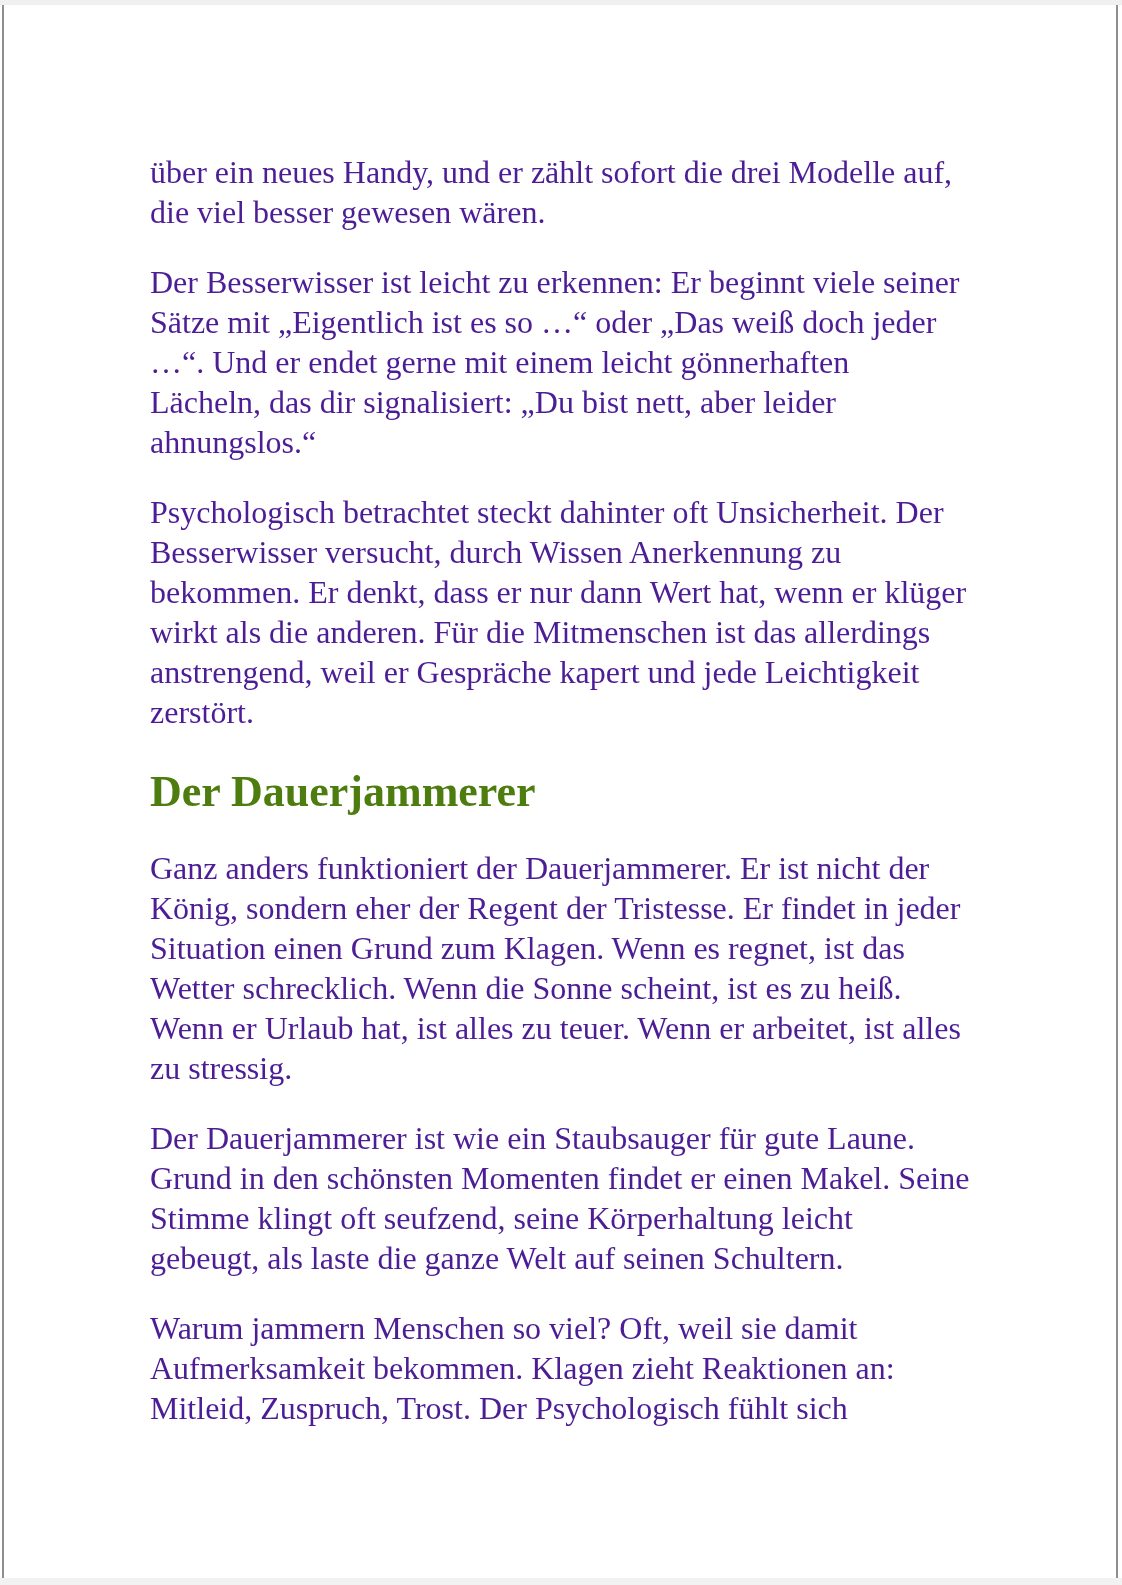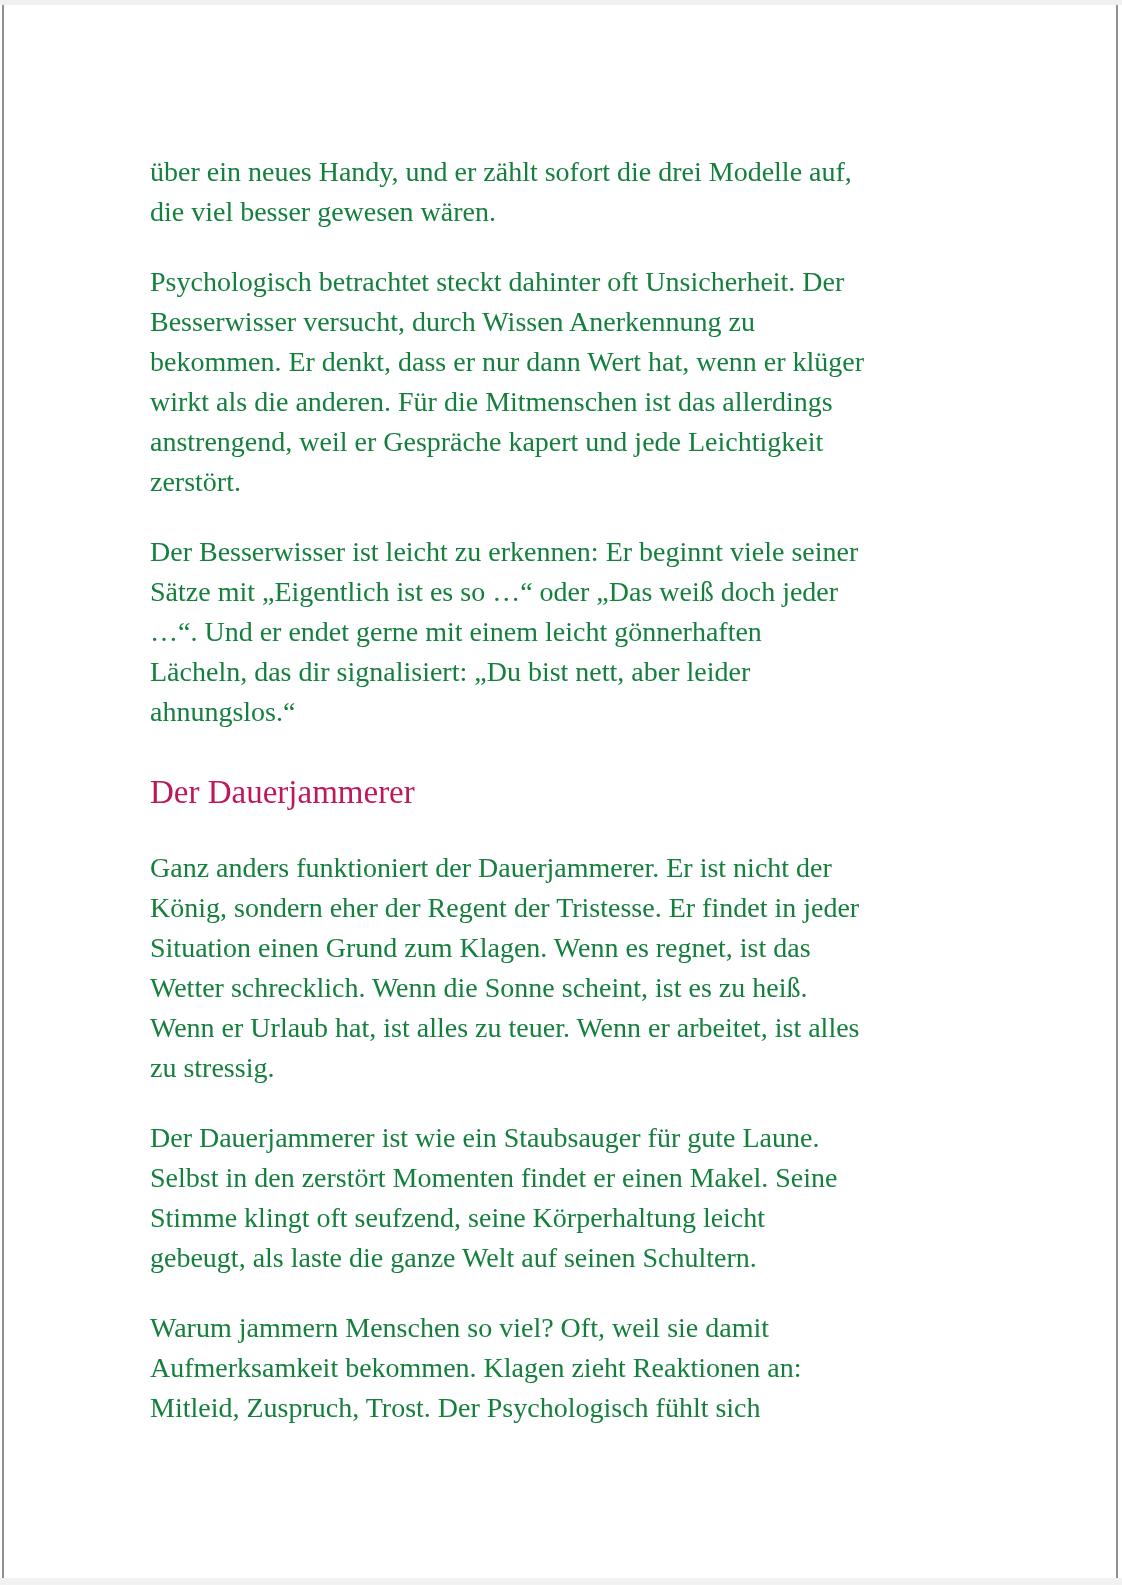--- a/index.html
+++ b/index.html
@@ -41,70 +41,70 @@
   }
   .page-content {
     position: absolute;
     left: 150px;
     top: 152px;
     width: 860px;
     color: #000000;
   }
   .body-paragraph {
     margin: 0 0 30px 0;
-    font-size: 28px;
+    font-size: 32px;
     line-height: 40px;
     white-space: pre;
-    color: #15803d;
+    color: #4c1d95;
   }
   .section-heading {
     margin: 36px 0 32px 0;
-    font-size: 33px;
+    font-size: 44px;
     line-height: 48px;
-    font-weight: 400;
+    font-weight: 700;
     white-space: pre;
-    color: #be185d;
+    color: #4d7c0f;
   }
 </style>
 </head>
 <body>
 
 <div class="viewport">
   <div class="strip-top"></div>
   <div class="edge-line-left"></div>
   <div class="edge-line-right"></div>
 
   <div class="page-content">
     <p class="body-paragraph">über ein neues Handy, und er zählt sofort die drei Modelle auf,
 die viel besser gewesen wären.</p>
 
+    <p class="body-paragraph">Der Besserwisser ist leicht zu erkennen: Er beginnt viele seiner
+Sätze mit „Eigentlich ist es so …“ oder „Das weiß doch jeder
+…“. Und er endet gerne mit einem leicht gönnerhaften
+Lächeln, das dir signalisiert: „Du bist nett, aber leider
+ahnungslos.“</p>
+
     <p class="body-paragraph">Psychologisch betrachtet steckt dahinter oft Unsicherheit. Der
 Besserwisser versucht, durch Wissen Anerkennung zu
 bekommen. Er denkt, dass er nur dann Wert hat, wenn er klüger
 wirkt als die anderen. Für die Mitmenschen ist das allerdings
 anstrengend, weil er Gespräche kapert und jede Leichtigkeit
 zerstört.</p>
-
-    <p class="body-paragraph">Der Besserwisser ist leicht zu erkennen: Er beginnt viele seiner
-Sätze mit „Eigentlich ist es so …“ oder „Das weiß doch jeder
-…“. Und er endet gerne mit einem leicht gönnerhaften
-Lächeln, das dir signalisiert: „Du bist nett, aber leider
-ahnungslos.“</p>
 
     <h2 class="section-heading">Der Dauerjammerer</h2>
 
     <p class="body-paragraph">Ganz anders funktioniert der Dauerjammerer. Er ist nicht der
 König, sondern eher der Regent der Tristesse. Er findet in jeder
 Situation einen Grund zum Klagen. Wenn es regnet, ist das
 Wetter schrecklich. Wenn die Sonne scheint, ist es zu heiß.
 Wenn er Urlaub hat, ist alles zu teuer. Wenn er arbeitet, ist alles
 zu stressig.</p>
 
     <p class="body-paragraph">Der Dauerjammerer ist wie ein Staubsauger für gute Laune.
-Selbst in den zerstört Momenten findet er einen Makel. Seine
+Grund in den schönsten Momenten findet er einen Makel. Seine
 Stimme klingt oft seufzend, seine Körperhaltung leicht
 gebeugt, als laste die ganze Welt auf seinen Schultern.</p>
 
     <p class="body-paragraph">Warum jammern Menschen so viel? Oft, weil sie damit
 Aufmerksamkeit bekommen. Klagen zieht Reaktionen an:
 Mitleid, Zuspruch, Trost. Der Psychologisch fühlt sich</p>
   </div>
 
   <div class="strip-bottom"></div>
 </div>

